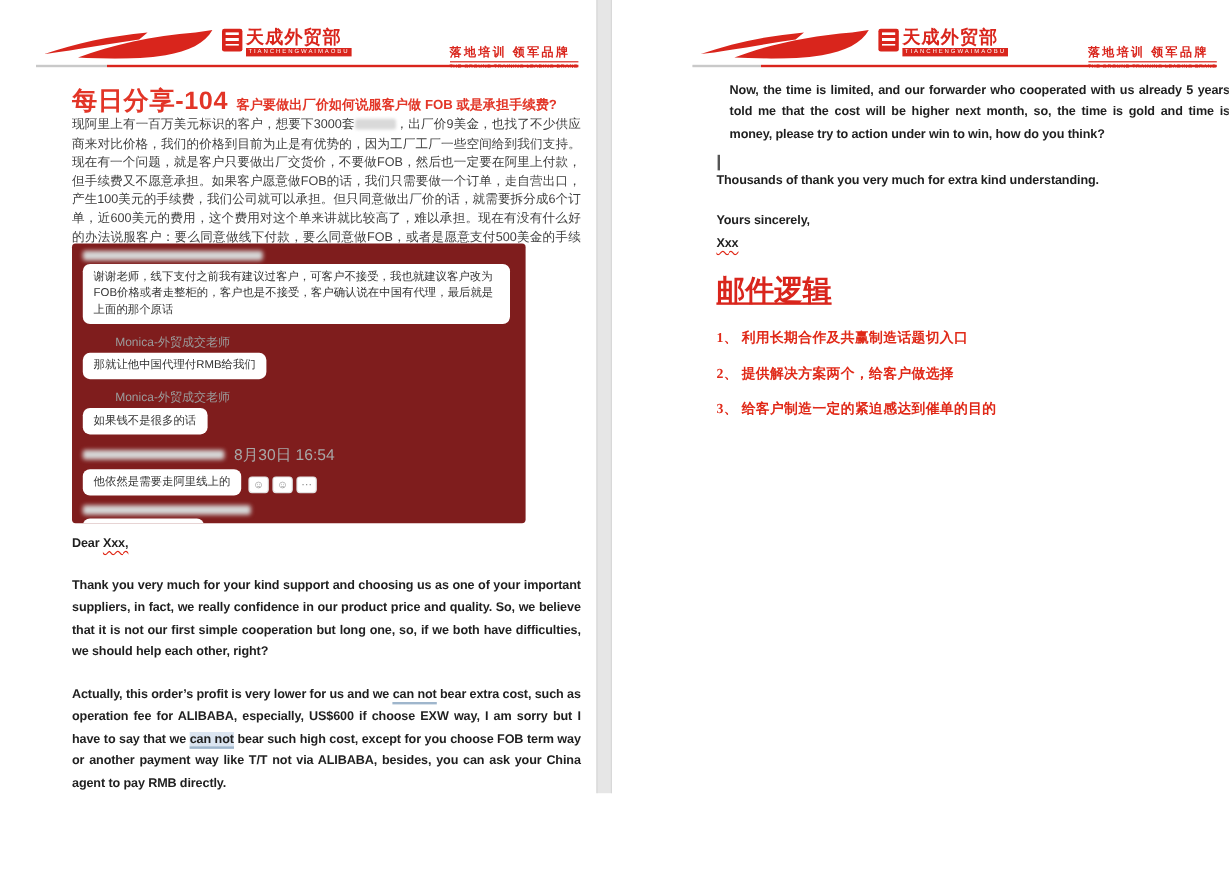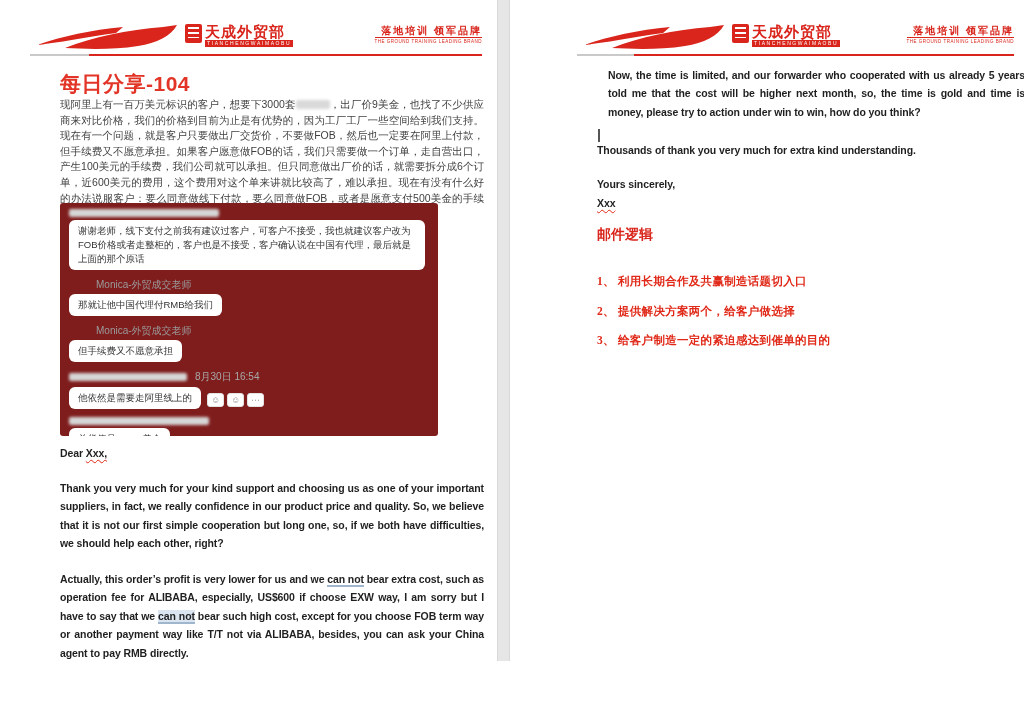--- a/index.html
+++ b/index.html
@@ -20,21 +20,21 @@
   .swoosh { position:absolute; left:0; top:3px; }
   .logo { position:absolute; left:148px; top:2px; display:flex; align-items:flex-start; gap:3px; }
   .seal { width:17px; height:19px; background:var(--accent); border-radius:2px;
           position:relative; overflow:hidden; }
   .seal::after { content:""; position:absolute; left:3px; right:3px; top:3px; height:11px;
           background:repeating-linear-gradient(#fff 0 2px, var(--accent) 2px 5px); }
   .logo-txt { display:flex; flex-direction:column; }
   .logo-cn { color:var(--accent); font-weight:bold; font-size:15px; letter-spacing:1px; line-height:15px; }
   .logo-en { background:var(--accent); color:#fff; font-size:5px; letter-spacing:1.6px;
              padding:1px 2px; line-height:5px; margin-top:1px; text-align:center; }
-  .tagline { position:absolute; right:0; top:4px; text-align:right;margin-left:16px; }
+  .tagline { position:absolute; right:0; top:18px; text-align:left;margin-left:16px; }
   .tag-cn { color:var(--accent); font-weight:bold; font-size:10px; letter-spacing:2px; line-height:10px; }
   .tag-en { color:var(--accent); font-size:4.5px; letter-spacing:0.5px; line-height:6px;
             border-top:1px solid var(--accent); margin-top:1px; padding-top:1px; white-space:nowrap; }
   .hdr-rule { position:absolute; left:-7px; right:0; bottom:-2px; height:2px;
               background:linear-gradient(to right,#c9c9c9 0 13%, var(--accent) 13%); }
 
   
   .title-row { position:absolute; left:60px; top:70px; width:424px;
                display:flex; align-items:baseline; gap:7px; }
   .title   { color:#e23527; font-size:21px; font-weight:bold; letter-spacing:0.5px; }
@@ -47,21 +47,21 @@
   
   .chat { position:absolute; left:60px; top:203px; width:378px; height:233px;
           background:#7f1d1d; border-radius:3px; padding:6px 9px; overflow:hidden; }
   .blur-name { height:8px; background:#d6d6d6; border-radius:2px; filter:blur(1.6px); }
   .w150{width:150px;} .w118{width:118px;} .w140{width:140px;}
   .mb3{margin-bottom:3px;} 
   .bubble { background:#fff; border-radius:6px; padding:4px 9px; font-size:9.5px;
             line-height:14px; color:#333; width:fit-content; max-width:356px; margin-bottom:8px; }
   .sender { font-size:10px; color:#9b9b9b; margin-bottom:2px;padding-left:27px; }
   .meta-row { display:flex; align-items:center; gap:8px; margin-bottom:3px; }
-  .stamp { font-size:10px; color:#a8a8a8; }
+  .stamp { font-size:13px; color:#a8a8a8; }
   .bubble-row { display:flex; align-items:flex-end; gap:6px; }
   .reactions { display:flex; gap:3px; margin-bottom:10px; }
   .react-btn { width:17px; height:14px; background:#fff; border:1px solid #e3e3e3;
                border-radius:3px; font-size:9px; line-height:12px; color:#8c8c8c;
                text-align:center; }
 
   
   .eng { font-weight:bold; color:var(--ink); font-size:10.5px; line-height:18.4px;
          text-align:justify; letter-spacing:-0.1px; }
   .salutation { position:absolute; left:60px; top:444px; }
@@ -72,21 +72,21 @@
   .g1 { border-bottom:2px solid #9fb6cc; }
   .g2 { border-bottom:2px solid #9fb6cc; background:#dbe5f1; }
 
   
   .rp1 { position:absolute; left:87px; top:66px; width:417px;margin-left:11px; }
   .cursor { position:absolute; left:88px; top:129px; width:2px; height:13px; background:#555; }
   .rp2 { position:absolute; left:87px; top:141px; width:417px; text-align:left; }
   .closing { position:absolute; left:87px; top:175px; }
   .signature { position:absolute; left:87px; top:194px; }
   .logic-hd { position:absolute; left:87px; top:226px; color:var(--accent);
-              font-family:"Liberation Serif", serif; font-weight:bold; font-size:14px; }
+              font-family:"Liberation Serif", serif; font-weight:bold; font-size:24px;text-decoration:underline; }
   .points { position:absolute; left:87px; top:274px; width:420px; }
   .point { color:#e02918; font-family:"Liberation Serif", serif; font-weight:bold;
            font-size:11.5px; margin-bottom:14.5px; letter-spacing:0.3px; }
 </style>
 </head>
 <body>
 
 <div class="canvas">
 
   <div class="page page-left">
@@ -104,33 +104,34 @@
       </div>
       <div class="tagline">
         <div class="tag-cn">落地培训  领军品牌</div>
         <div class="tag-en">THE GROUND TRAINING LEADING BRAND</div>
       </div>
       <div class="hdr-rule"></div>
     </div>
 
     <div class="title-row">
       <span class="title">每日分享-104</span>
+      <span class="subtitle">客户要做出厂价如何说服客户做 FOB 或是承担手续费?</span>
     </div>
 
     <p class="intro"><span>现阿里上有一百万美元标识的客户，想要下3000套</span><span class="redact"></span><span>，出厂价9美金，也找了不少供应商来对比价格，我们的价格到目前为止是有优势的，因为工厂工厂一些空间给到我们支持。现在有一个问题，就是客户只要做出厂交货价，不要做FOB，然后也一定要在阿里上付款，但手续费又不愿意承担。如果客户愿意做FOB的话，我们只需要做一个订单，走自营出口，产生100美元的手续费，我们公司就可以承担。但只同意做出厂价的话，就需要拆分成6个订单，近600美元的费用，这个费用对这个单来讲就比较高了，难以承担。现在有没有什么好的办法说服客户：要么同意做线下付款，要么同意做FOB，或者是愿意支付500美金的手续费用。</span></p>
 
     <div class="chat">
       <div class="blur-name w150 mb3"></div>
       <div class="bubble">谢谢老师，线下支付之前我有建议过客户，可客户不接受，我也就建议客户改为FOB价格或者走整柜的，客户也是不接受，客户确认说在中国有代理，最后就是上面的那个原话</div>
 
       <div class="sender">Monica-外贸成交老师</div>
       <div class="bubble">那就让他中国代理付RMB给我们</div>
 
       <div class="sender">Monica-外贸成交老师</div>
-      <div class="bubble">但手续费又不愿意承担</div>
+      <div class="bubble">如果钱不是很多的话</div>
 
       <div class="meta-row">
         <div class="blur-name w118"></div>
         <span class="stamp">8月30日 16:54</span>
       </div>
       <div class="bubble-row">
         <div class="bubble">他依然是需要走阿里线上的</div>
         <div class="reactions">
           <div class="react-btn">☺</div>
           <div class="react-btn">☺</div>

